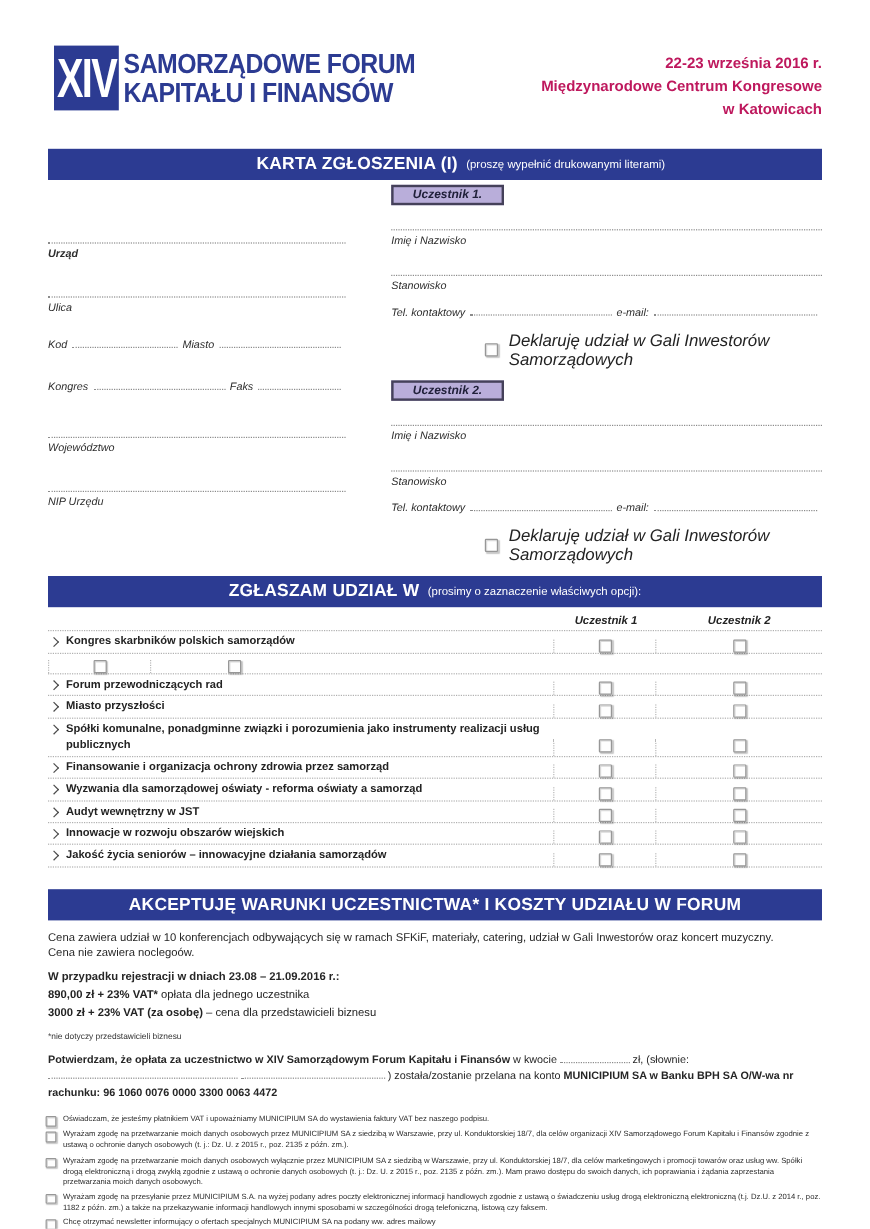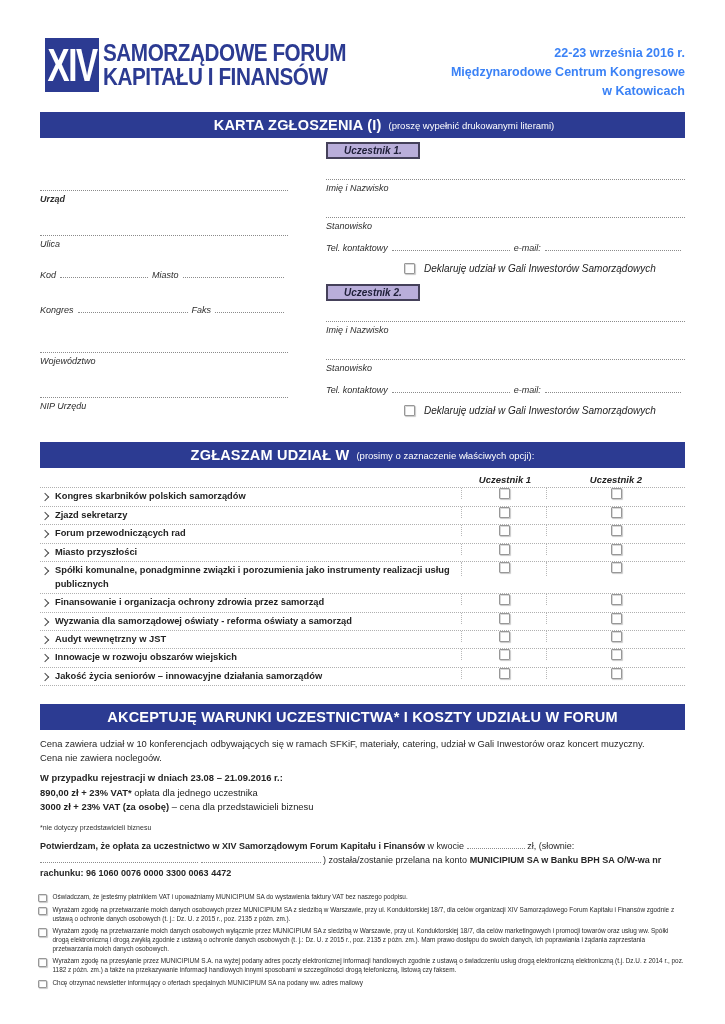--- a/index.html
+++ b/index.html
@@ -5,53 +5,53 @@
   html,body{margin:0;padding:0;width:725px;height:1024px;overflow:hidden;background:#fff;}
   body{font-family:"Liberation Sans",sans-serif;color:#232323;}
   .page{position:relative;width:725px;height:1024px;}
 
   
   .header{display:flex;justify-content:space-between;align-items:flex-start;padding:38px 40px 0 45px;}
   .logo{display:flex;align-items:flex-end;}
   .logo-box{background:#2c3b92;color:#fff;width:54px;height:54px;display:flex;align-items:center;justify-content:center;}
   .logo-box span{font-weight:700;font-size:46px;letter-spacing:-2px;transform:scaleX(.72);display:inline-block;}
   .logo-text{color:#2c3b92;font-weight:700;font-size:23px;line-height:1.06;margin-left:4px;letter-spacing:-.5px;transform:scaleX(.9);transform-origin:left center;white-space:nowrap;align-self:center;}
-  .header-right{text-align:right;font-weight:700;font-size:12.5px;line-height:1.5;color:#3b82f6;padding-top:6px;}
+  .header-right{text-align:right;font-weight:700;font-size:12.5px;line-height:1.5;color:#be185d;padding-top:6px;}
 
   
   .bar{background:#2c3b92;color:#fff;margin:0 40px;height:26px;display:flex;align-items:center;justify-content:center;gap:7px;}
   .bar-title{font-weight:700;font-size:14.5px;letter-spacing:.2px;}
   .bar-sub{font-size:9.5px;}
-  .bar1{margin-top:12px;padding-left:43px;}
+  .bar1{margin-top:24px;padding-left:43px;}
 
   
   .sec1{display:flex;padding:0 40px;}
   .col-left{width:248px;padding-top:42px;}
   .col-right{flex:1;margin-left:38px;padding-top:2px;}
   .dotline{border-bottom:1px dotted #8b8b8b;height:10px;}
   .flabel{font-style:italic;font-size:9px;color:#2d2d2d;margin-top:3px;}
   .flabel.b{font-weight:700;}
   .fgroup{margin-bottom:21px;}
   .ifld{display:flex;align-items:flex-end;font-style:italic;font-size:9px;color:#2d2d2d;}
   .ifld .lbl{white-space:nowrap;}
   .dots{border-bottom:1px dotted #8b8b8b;margin:0 4px 2px;flex:1;}
   .badge{background:#b9aeda;border:2px solid #45415a;font-style:italic;font-weight:700;font-size:10px;color:#20203a;padding:1px 16px;display:inline-block;margin-bottom:10px;}
   .cb{width:9px;height:9px;background:#fefefe;border:1px solid #979797;border-radius:1px;box-shadow:inset 1px 1px 0 #d9d9d9,1px 1px 1px rgba(0,0,0,.22);display:inline-block;flex:none;}
   .cb.sm{width:6.5px;height:6.5px;}
-  .gala{display:flex;gap:9px;align-items:center;margin:10px 0 8px 78px;font-style:italic;font-size:10px;}
+  .gala{display:flex;gap:9px;align-items:center;margin:10px 0 8px 78px;font-style:italic;font-size:14px;}
   .p2{margin-top:2px;}
 
   
   .bar2{margin-top:10px;}
   .opt-head{display:flex;margin:6px 40px 0;font-style:italic;font-weight:700;font-size:9.5px;}
   .opt-head .sp{flex:1;}
   .opt-head .hc1{width:84px;text-align:center;}
   .opt-head .hc2{width:138px;text-align:center;}
   .opt-table{margin:2px 40px 0;}
-  .orow{display:flex;align-items:flex-start;border-bottom:1px dotted #b0b0b0;min-height:16px;}
+  .orow{display:flex;align-items:flex-end;border-bottom:1px dotted #b0b0b0;min-height:16px;}
   .orow:first-child{border-top:1px dotted #b0b0b0;}
   .olabel{flex:1;display:flex;gap:7px;padding:2px 6px 2px 2px;font-weight:700;font-size:9.3px;line-height:1.45;align-items:flex-start;}
   .chev{width:5px;height:5px;border-top:1.6px solid #4a4a4a;border-right:1.6px solid #4a4a4a;transform:rotate(45deg);display:inline-block;flex:none;margin-top:4px;}
   .ocell{width:84px;border-left:1px dotted #b8b8b8;display:flex;align-items:center;justify-content:center;}
   .ocell.c2{width:138px;}
 
   
   .bar3{margin-top:18px;}
   .txt{margin:7px 40px 0;font-size:9.4px;line-height:1.4;color:#262626;}
   .txt.bold{font-weight:700;}
@@ -185,24 +185,20 @@
           <span>Kongres skarbników polskich samorządów</span>
         </div>
       <div class="ocell">
           <span class="cb"></span>
         </div>
       <div class="ocell c2">
           <span class="cb"></span>
         </div>
     </div>
     <div class="orow">
-      <div class="olabel">
-          <span class="chev"></span>
-          <span>Zjazd sekretarzy</span>
-        </div>
       <div class="ocell">
           <span class="cb"></span>
         </div>
       <div class="ocell c2">
           <span class="cb"></span>
         </div>
     </div>
     <div class="orow">
       <div class="olabel">
           <span class="chev"></span>

